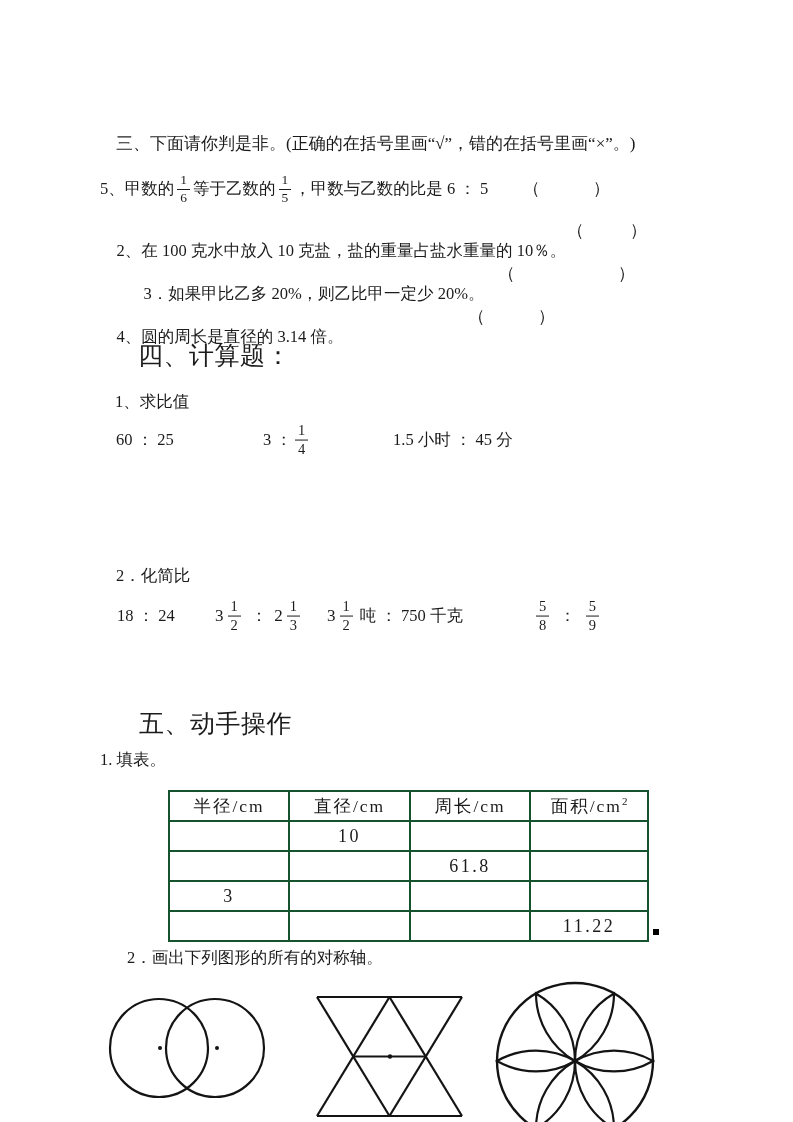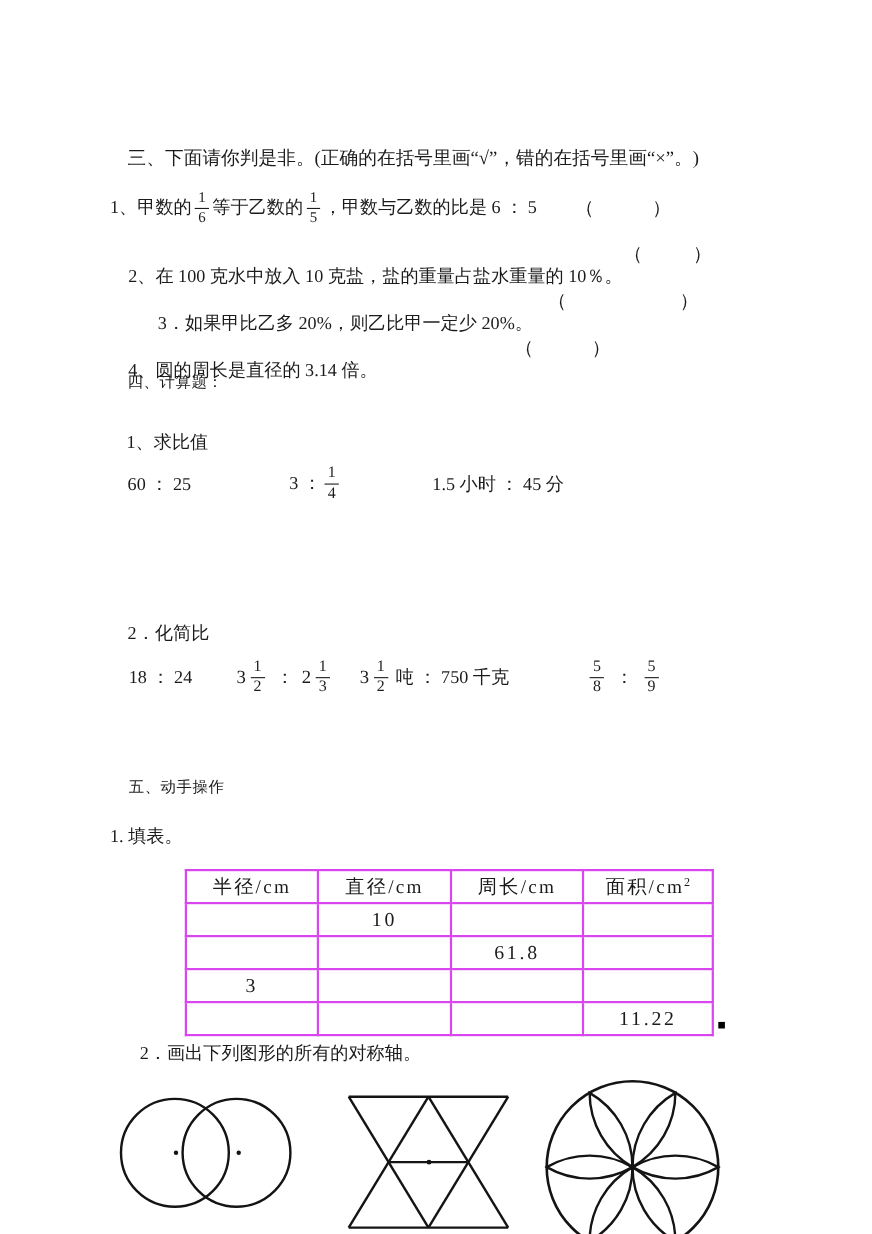--- a/index.html
+++ b/index.html
@@ -2,55 +2,55 @@
 <html><head>
 <meta charset="utf-8">
 <style>
   html,body{margin:0;padding:0;}
   body{
     width:793px;height:1122px;position:relative;overflow:hidden;
     background:#ffffff;color:#1b1b1b;
     font-family:"Liberation Serif","DejaVu Serif",serif;
   }
   .line{position:absolute;font-size:16.5px;line-height:1.25;white-space:pre;}
-  .sec-heading{font-size:14px;letter-spacing:0.5px;}
+  .sec-heading{font-size:25px;letter-spacing:0.5px;margin-left:22px;}
   .sub-heading{font-size:16.5px;}
   .qline{display:flex;align-items:center;}
   .paren{position:absolute;top:0;font-size:17px;}
   .qline .paren{top:50%;transform:translateY(-50%);}
   .frac{display:inline-flex;flex-direction:column;align-items:center;
         font-size:13.5px;line-height:1.1;margin:0 3px;vertical-align:middle;}
   .frac .num{padding:0 3px 1px 3px;}
   .frac .den{border-top:1.4px solid #1b1b1b;padding:1px 3px 0 3px;}
   .mixed-int{font-size:17px;margin-right:1px;}
   .calc-row{position:absolute;left:0;width:775px;}
   .calc-item{position:absolute;top:50%;transform:translateY(-50%);
              display:inline-flex;align-items:center;white-space:pre;font-size:16.5px;}
   .colon-sep{margin:0 7px;}
   table.fill{position:absolute;left:168px;top:790px;border-collapse:collapse;table-layout:fixed;}
   table.fill td,table.fill th{
-    border:2px solid #d946ef;height:28px;padding:0;margin:18px;
+    border:2px solid #14532d;height:28px;padding:0;margin:18px;
     text-align:center;vertical-align:middle;font-weight:normal;
   }
   table.fill th{font-size:17.5px;letter-spacing:2px;}
   table.fill td{font-size:18px;letter-spacing:2.5px;}
   th sup{font-size:11px;vertical-align:super;letter-spacing:0;}
   .table-dot{position:absolute;left:653px;top:929px;width:6px;height:6px;background:#000;}
   .fig{position:absolute;}
   svg line, svg circle.outline, svg path.petal{stroke:#141414;fill:none;}
 </style>
 </head>
 <body>
 
 <div>
 
   <div class="line" style="left:116px;top:133px;font-size:17px;">三、下面请你判是非。(正确的在括号里画“√”，错的在括号里画“×”。)</div>
 
   <div class="line qline" style="left:100px;top:170px;height:38px;width:600px;">
-    <span>1、甲数的</span>
+    <span>5、甲数的</span>
     <span class="frac"><span class="num">1</span><span class="den">6</span></span>
     <span>等于乙数的</span>
     <span class="frac"><span class="num">1</span><span class="den">5</span></span>
     <span>，甲数与乙数的比是 6 ： 5</span>
     <span class="paren" style="left:423px;">（</span>
     <span class="paren" style="left:493px;">）</span>
   </div>
 
   <div class="line" style="left:100px;top:220px;width:600px;">
     <span>2、在 100 克水中放入 10 克盐，盐的重量占盐水重量的 10％。</span>

